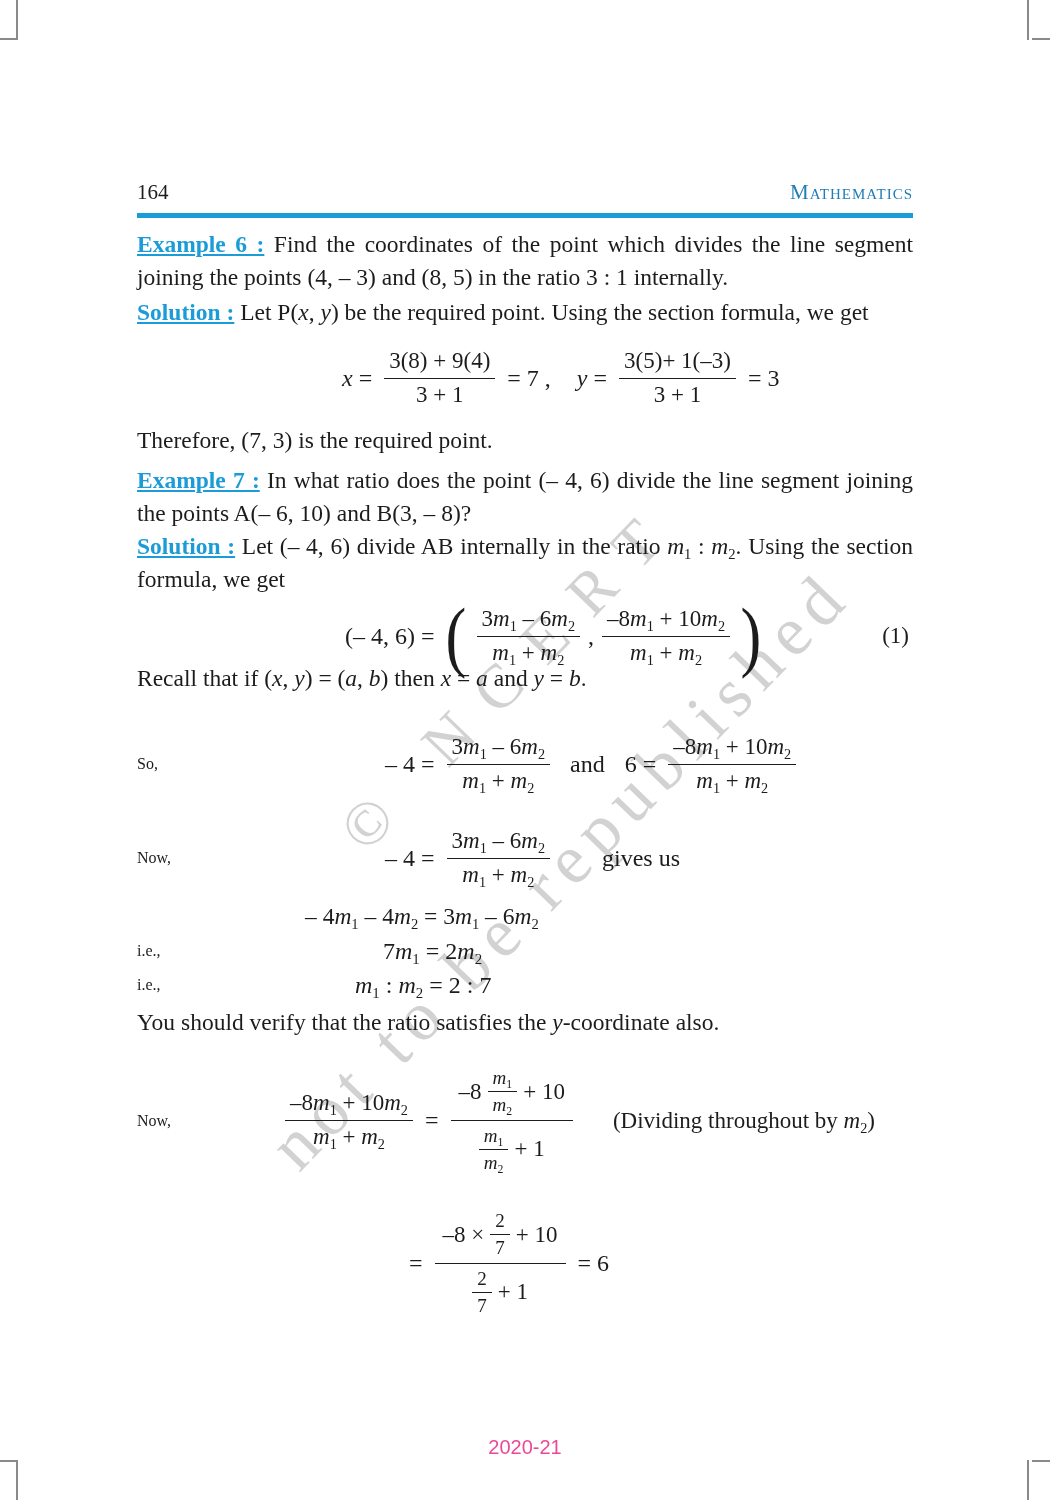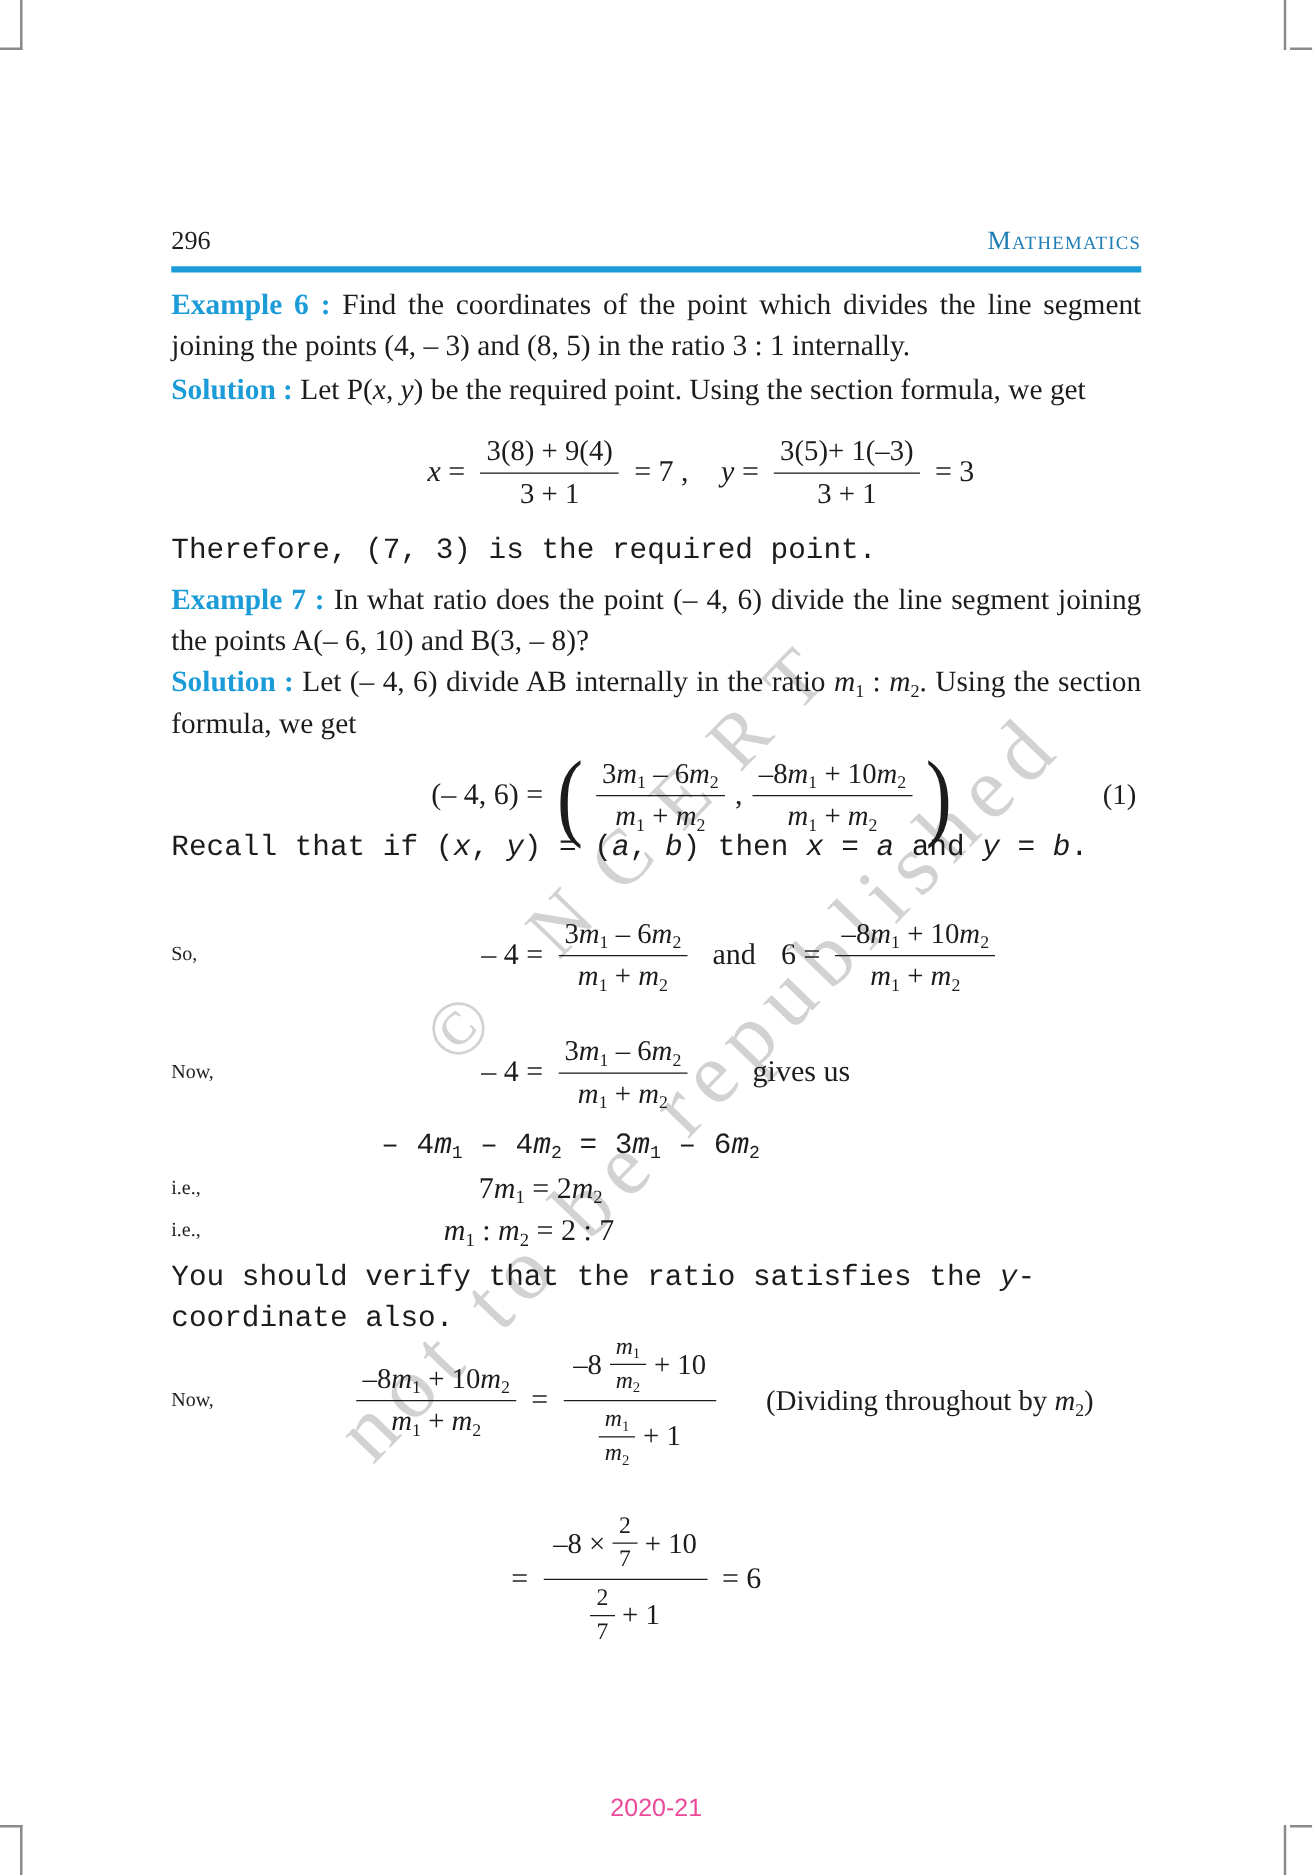--- a/index.html
+++ b/index.html
@@ -26,22 +26,22 @@
   .wm2{left:-60px;top:830px;width:1240px;font-size:70px;letter-spacing:10px;transform:rotate(-46deg);}
   
   .content{position:absolute;left:137px;top:0;width:776px;height:1500px;z-index:1;}
   .hdr{
     position:absolute;top:180px;left:0;right:0;display:flex;justify-content:space-between;
     align-items:baseline;padding-bottom:8px;border-bottom:5px solid var(--accent);
   }
   .hdr .pgnum{font-size:21px;}
   .hdr .title{font-size:21px;font-variant:small-caps;letter-spacing:1px;color:var(--header-blue);}
   .para{position:absolute;left:0;right:0;margin:0;font-size:23.5px;line-height:33px;text-align:justify;}
-  .para.noj{text-align:left;font-family:Liberation Mono, monospace;}
-  .lbl{color:var(--accent);font-weight:bold;}
+  .para.noj{text-align:left;}
+  .lbl{color:var(--accent);font-weight:bold;text-decoration:underline;}
   i{font-style:italic;}
   sub{font-size:0.62em;vertical-align:-0.32em;line-height:0;}
   
   .eq-row{position:absolute;left:0;right:0;display:flex;align-items:center;}
   .eq{display:flex;align-items:center;gap:12px;font-size:24px;}
   .rowlbl{position:absolute;left:0;font-size:16px;}
   .frac{display:inline-flex;flex-direction:column;text-align:center;vertical-align:middle;font-size:23px;line-height:1.25;}
   .frac .num{border-bottom:1.6px solid var(--ink);padding:0 5px 2px;}
   .frac .den{padding-top:2px;}
   .frac.small{font-size:19px;line-height:1.15;}
@@ -75,21 +75,21 @@
     <div class="v" style="right:21px;top:0;"></div>
       <div class="h" style="right:0;top:0;left:auto;"></div>
   </div>
 
   <div class="wm wm1">© NCERT</div>
   <div class="wm wm2">not to be republished</div>
 
   <div class="content">
 
     <div class="hdr">
-      <span class="pgnum">296</span>
+      <span class="pgnum">164</span>
       <span class="title">Mathematics</span>
     </div>
 
     <p class="para" style="top:228px;">
       <span class="lbl">Example 6 :</span>
       <span>Find the coordinates of the point which divides the line segment joining the points (4, – 3) and (8, 5) in the ratio 3 : 1 internally.</span>
     </p>
     <p class="para" style="top:296px;">
       <span class="lbl">Solution :</span>
       <span>Let P(<i>x</i>, <i>y</i>) be the required point. Using the section formula, we get</span>

